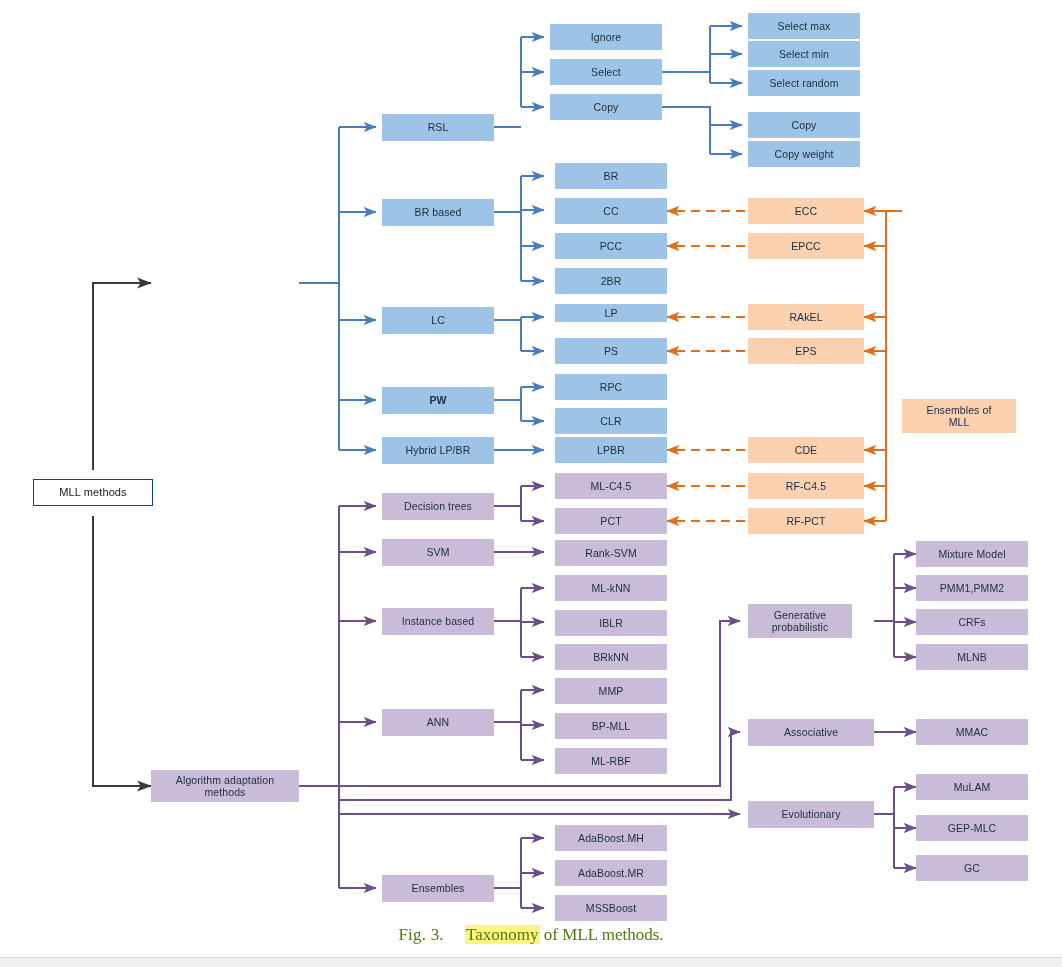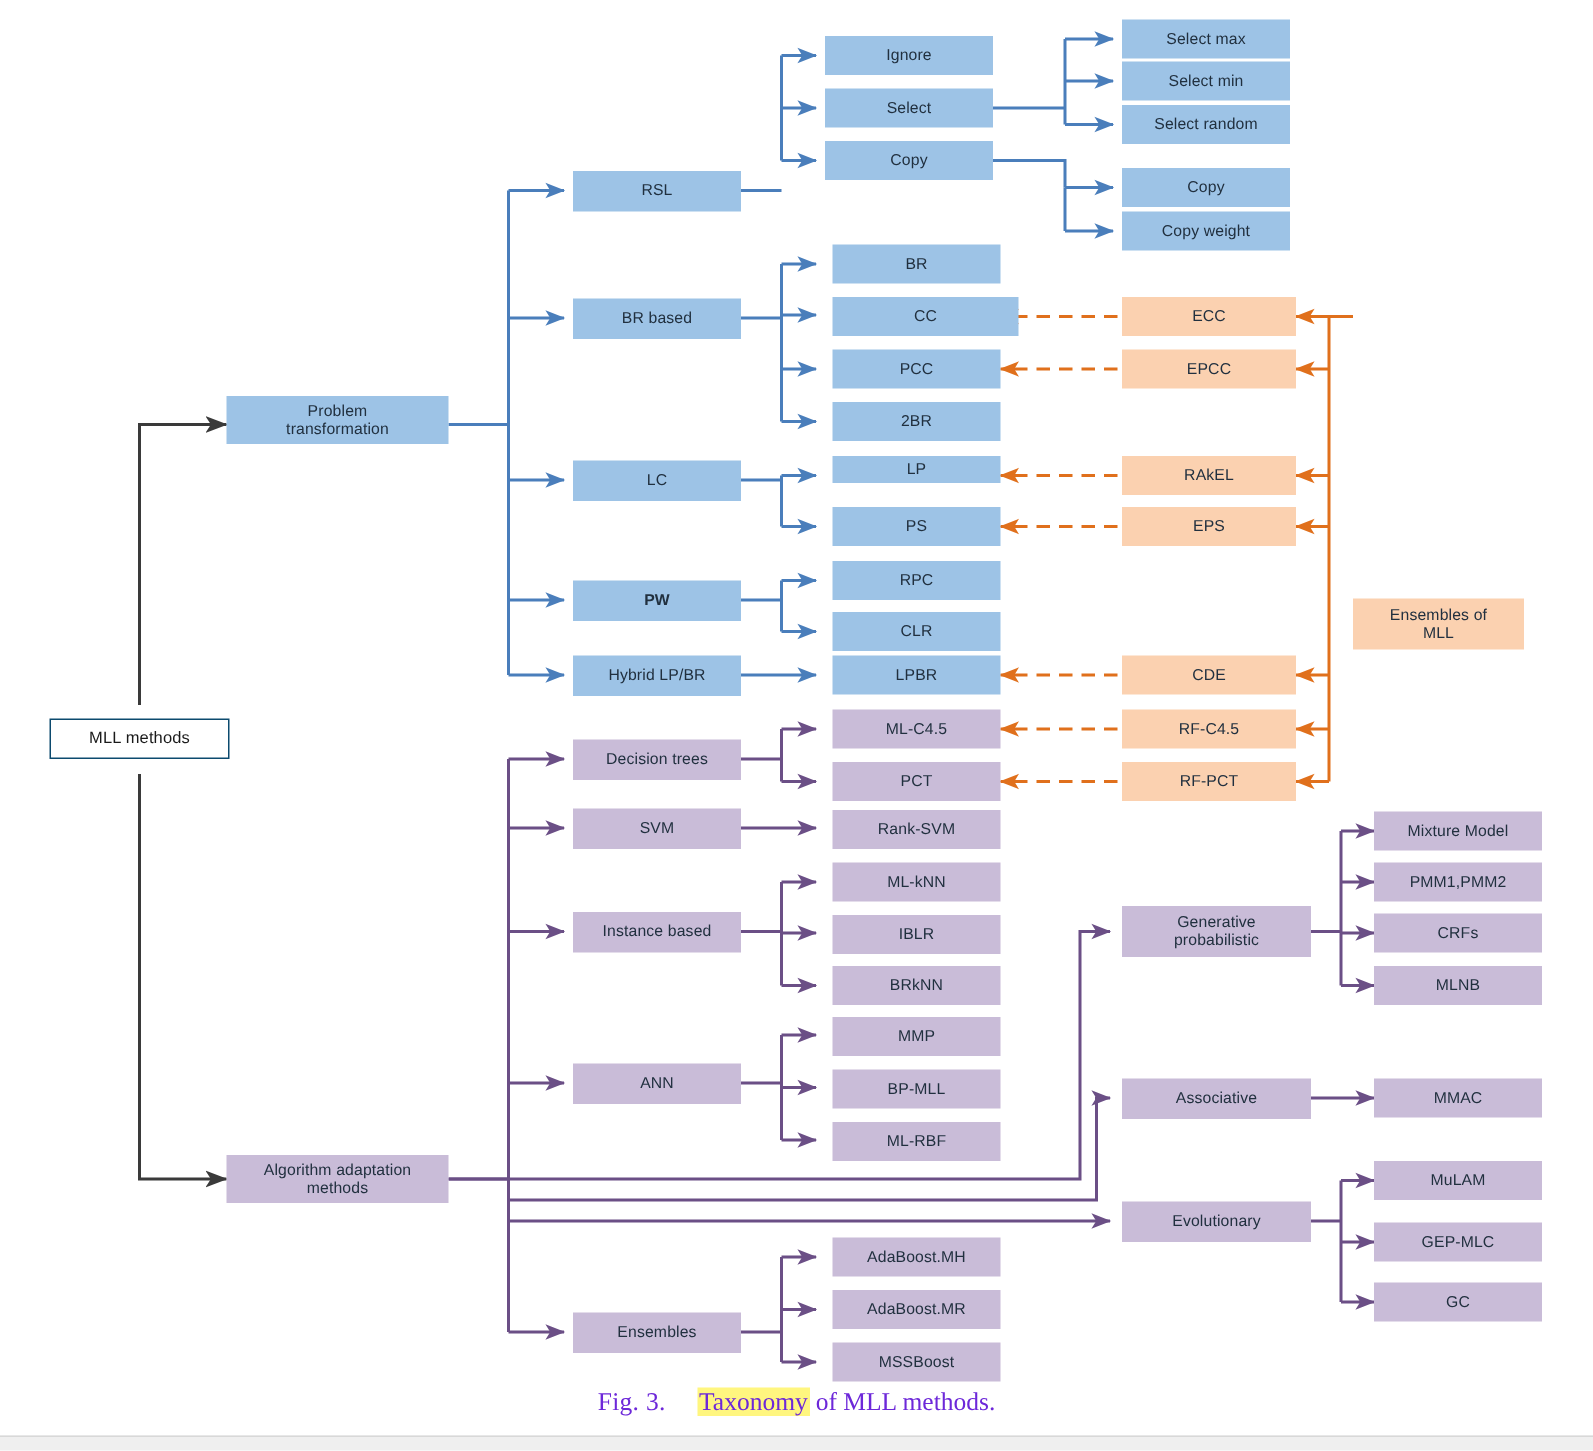--- a/index.html
+++ b/index.html
@@ -31,21 +31,21 @@
     border:1px solid #0c4a6e;
     color:#1a1a1a;
     font-size:11px;
   }
   .caption{
     position:absolute;
     left:0;top:925px;width:1062px;
     text-align:center;
     font-family:"Liberation Serif",serif;
     font-size:17px;
-    color:#6d28d9;
+    color:#4d7c0f;
   }
   .caption .fig{letter-spacing:.2px;}
   .hl{background:#fff67f;padding:0 1px;}
   .footer-rule{
     position:absolute;left:0;top:957px;width:1062px;height:10px;
     background:#efefef;border-top:1px solid #d8d8d8;
   }
 </style>
 </head>
 <body>
@@ -191,43 +191,41 @@
       <path d="M874,814 L894,814"></path>
       <path d="M894,787 L894,868"></path>
       <path d="M894,787 L916,787" marker-end="url(#ap)"></path>
       <path d="M894,828 L916,828" marker-end="url(#ap)"></path>
       <path d="M894,868 L916,868" marker-end="url(#ap)"></path>
     </g>
   </svg>
 
   <div class="node root" style="left:33px;top:479px;width:120px;height:27px;">MLL methods</div>
 
-  <div class="node blue" style="left:151px;top:264px;width:148px;height:32px;">Problem
-transformation</div>
   <div class="node purple" style="left:151px;top:770px;width:148px;height:32px;">Algorithm adaptation
 methods</div>
 
   <div class="node blue" style="left:382px;top:114px;width:112px;height:27px;">RSL</div>
   <div class="node blue" style="left:382px;top:199px;width:112px;height:27px;">BR based</div>
   <div class="node blue" style="left:382px;top:307px;width:112px;height:27px;">LC</div>
   <div class="node blue" style="left:382px;top:387px;width:112px;height:27px;font-weight:bold;">PW</div>
   <div class="node blue" style="left:382px;top:437px;width:112px;height:27px;">Hybrid LP/BR</div>
 
   <div class="node blue" style="left:550px;top:24px;width:112px;height:26px;">Ignore</div>
   <div class="node blue" style="left:550px;top:59px;width:112px;height:26px;">Select</div>
   <div class="node blue" style="left:550px;top:94px;width:112px;height:26px;">Copy</div>
 
   <div class="node blue" style="left:748px;top:13px;width:112px;height:26px;">Select max</div>
   <div class="node blue" style="left:748px;top:41px;width:112px;height:26px;">Select min</div>
   <div class="node blue" style="left:748px;top:70px;width:112px;height:26px;">Select random</div>
   <div class="node blue" style="left:748px;top:112px;width:112px;height:26px;">Copy</div>
   <div class="node blue" style="left:748px;top:141px;width:112px;height:26px;">Copy weight</div>
 
   <div class="node blue" style="left:555px;top:163px;width:112px;height:26px;">BR</div>
-  <div class="node blue" style="left:555px;top:198px;width:124px;height:26px;">CC</div>
+  <div class="node blue" style="left:555px;top:198px;width:112px;height:26px;">CC</div>
   <div class="node blue" style="left:555px;top:233px;width:112px;height:26px;">PCC</div>
   <div class="node blue" style="left:555px;top:268px;width:112px;height:26px;">2BR</div>
   <div class="node blue" style="left:555px;top:304px;width:112px;height:18px;">LP</div>
   <div class="node blue" style="left:555px;top:338px;width:112px;height:26px;">PS</div>
   <div class="node blue" style="left:555px;top:374px;width:112px;height:26px;">RPC</div>
   <div class="node blue" style="left:555px;top:408px;width:112px;height:26px;">CLR</div>
   <div class="node blue" style="left:555px;top:437px;width:112px;height:26px;">LPBR</div>
 
   <div class="node orange" style="left:748px;top:198px;width:116px;height:26px;">ECC</div>
   <div class="node orange" style="left:748px;top:233px;width:116px;height:26px;">EPCC</div>
@@ -237,21 +235,21 @@
   <div class="node orange" style="left:748px;top:473px;width:116px;height:26px;">RF-C4.5</div>
   <div class="node orange" style="left:748px;top:508px;width:116px;height:26px;">RF-PCT</div>
   <div class="node orange" style="left:902px;top:399px;width:114px;height:34px;">Ensembles of
 MLL</div>
 
   <div class="node purple" style="left:382px;top:493px;width:112px;height:27px;">Decision trees</div>
   <div class="node purple" style="left:382px;top:539px;width:112px;height:27px;">SVM</div>
   <div class="node purple" style="left:382px;top:608px;width:112px;height:27px;">Instance based</div>
   <div class="node purple" style="left:382px;top:709px;width:112px;height:27px;">ANN</div>
   <div class="node purple" style="left:382px;top:875px;width:112px;height:27px;">Ensembles</div>
-  <div class="node purple" style="left:748px;top:604px;width:126px;height:34px;">Generative
+  <div class="node purple" style="left:748px;top:604px;width:104px;height:34px;">Generative
 probabilistic</div>
   <div class="node purple" style="left:748px;top:719px;width:126px;height:27px;">Associative</div>
   <div class="node purple" style="left:748px;top:801px;width:126px;height:27px;">Evolutionary</div>
 
   <div class="node purple" style="left:555px;top:473px;width:112px;height:26px;">ML-C4.5</div>
   <div class="node purple" style="left:555px;top:508px;width:112px;height:26px;">PCT</div>
   <div class="node purple" style="left:555px;top:540px;width:112px;height:26px;">Rank-SVM</div>
   <div class="node purple" style="left:555px;top:575px;width:112px;height:26px;">ML-kNN</div>
   <div class="node purple" style="left:555px;top:610px;width:112px;height:26px;">IBLR</div>
   <div class="node purple" style="left:555px;top:644px;width:112px;height:26px;">BRkNN</div>

